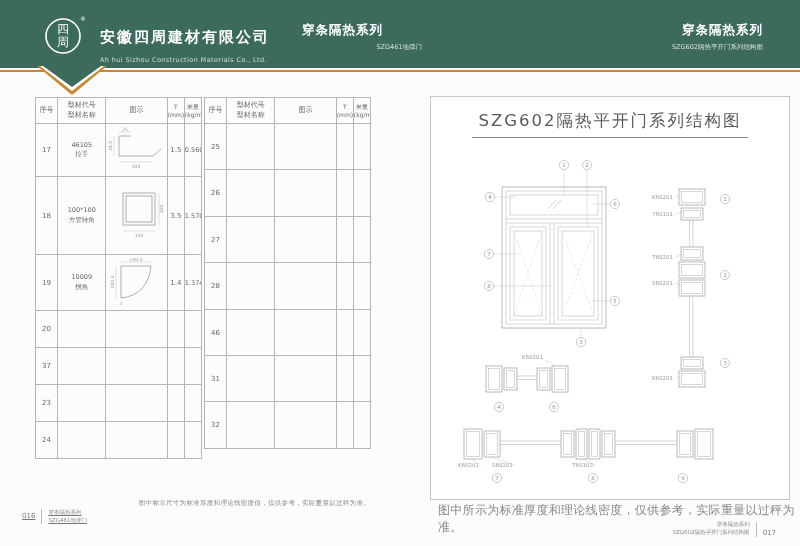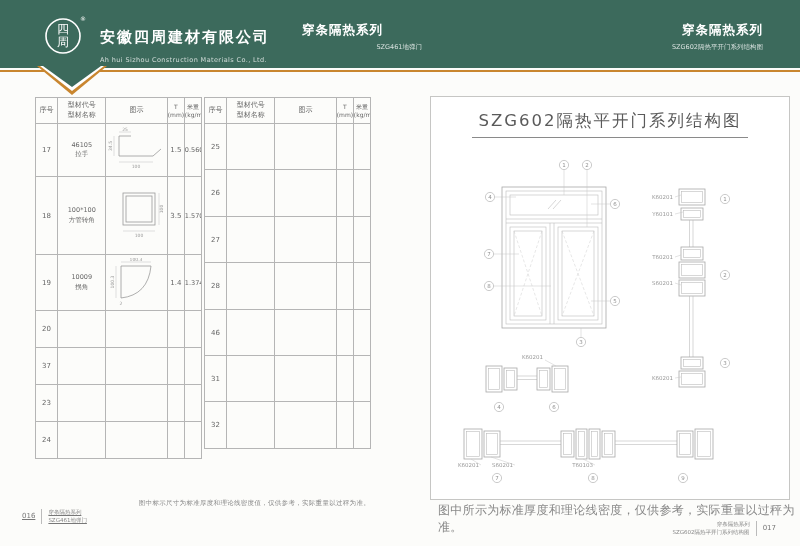--- a/index.html
+++ b/index.html
@@ -415,21 +415,21 @@
           <g>
     <circle cx="252" cy="331" r="4.6" fill="#fff" stroke="#b4b4b4" stroke-width="0.7"></circle>
     <text x="252" y="333" font-size="5.5" fill="#8f8f8f" text-anchor="middle">9</text>
           </g>
         </g>
       </svg>
   </div>
 
   <div class="note-r">图中所示为标准厚度和理论线密度，仅供参考，实际重量以过秤为准。</div>
 
-  <div class="pgfoot" style="right:24px;top:520px;">
+  <div class="pgfoot" style="right:24px;top:520px;align-items:flex-end;">
     <span class="lines" style="text-align:right;">
       <span>穿条隔热系列</span><br>
       <span>SZG602隔热平开门系列结构图</span>
     </span>
     <span class="bar"></span>
     <span>017</span>
   </div>
 
 </div>
 

